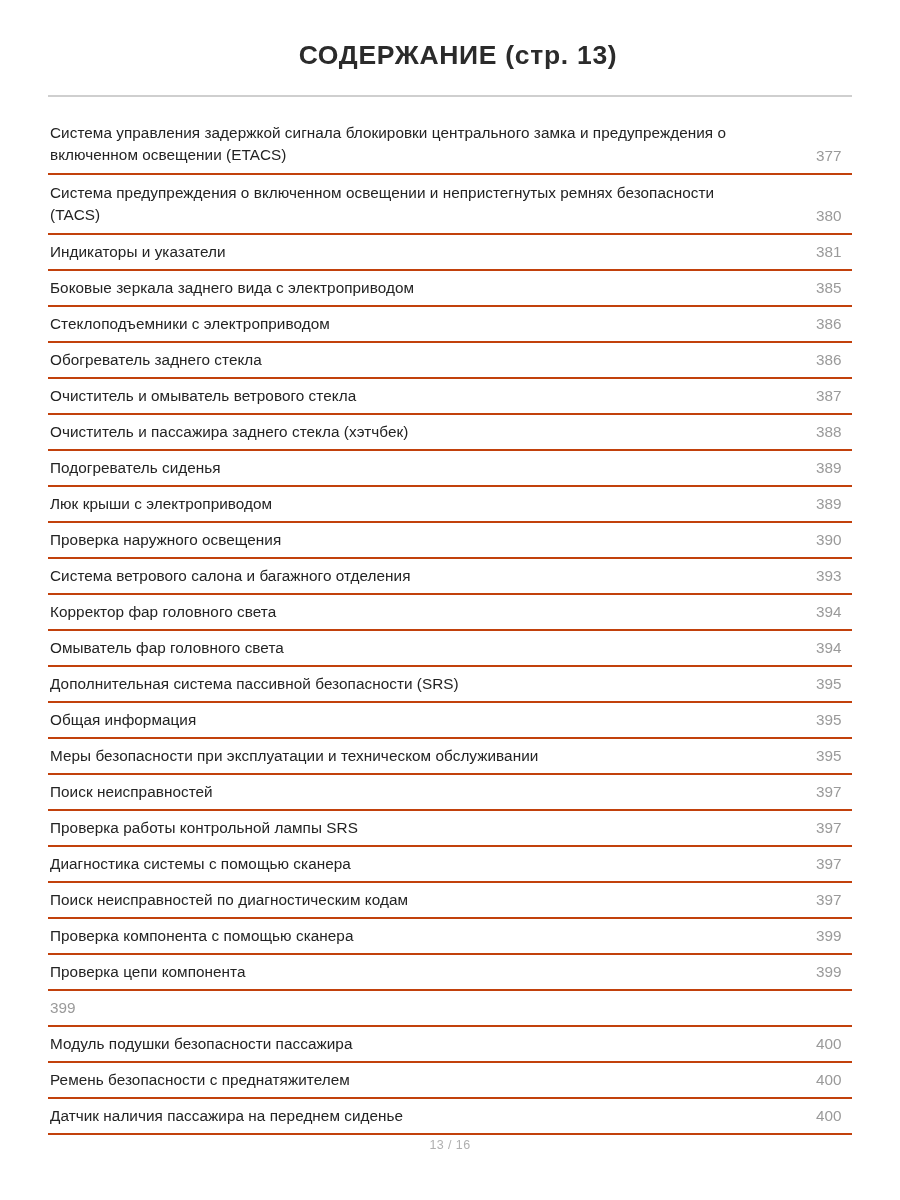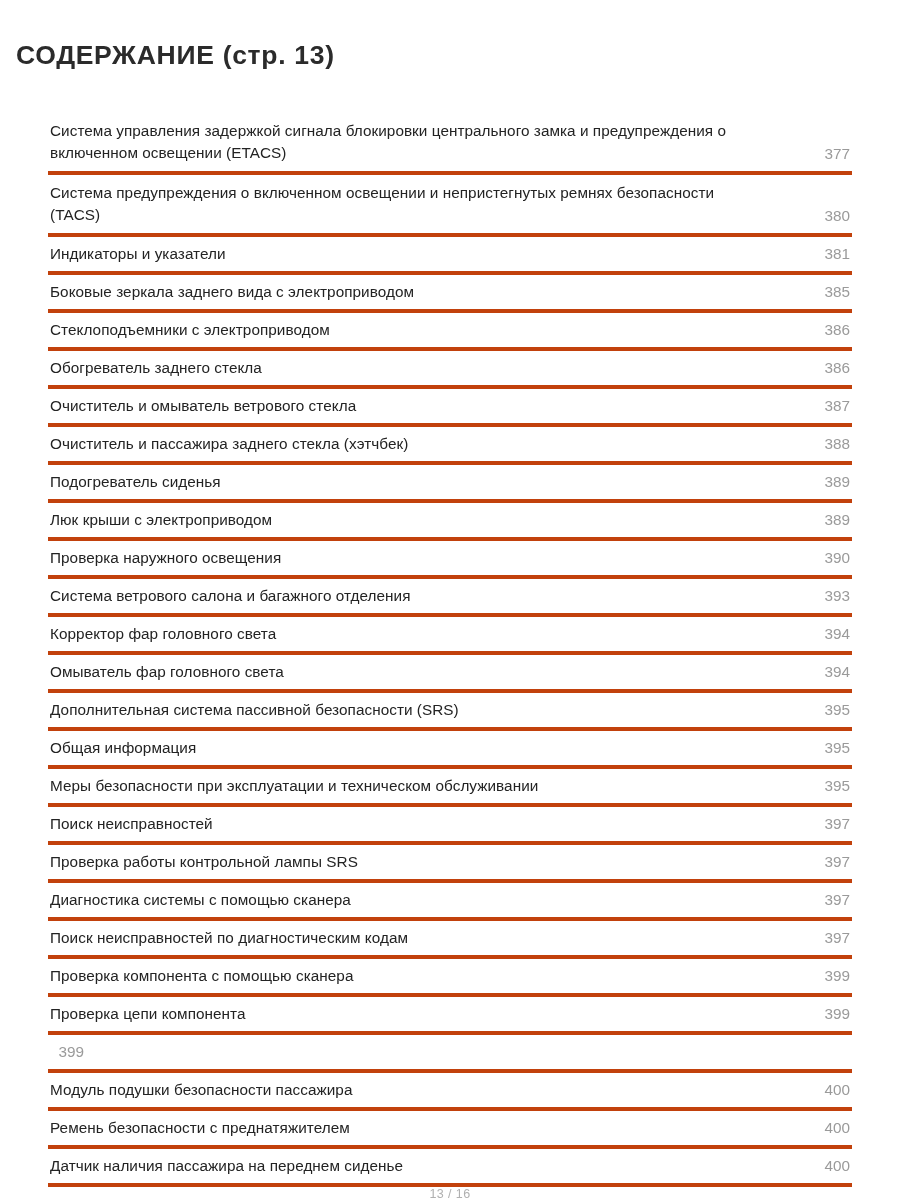--- a/index.html
+++ b/index.html
@@ -20,62 +20,62 @@
     position: relative;
     width: 900px;
     height: 1200px;
     box-sizing: border-box;
     display: flex;
     flex-direction: column;
   }
   .doc-title {
     margin: 0;
     padding: 38px 0 0 16px;
+    text-align: center;
     font-size: 26.5px;
     font-weight: bold;
     letter-spacing: 0.7px;
     color: #2b2b2b;
     line-height: 34px;
   }
   .title-rule {
     margin: 23px 48px 0 48px;
     height: 2px;
     background: #cfcfcf;
   }
   .toc {
     margin: 18px 48px 0 48px;
     display: flex;
     flex-direction: column;
   }
   .toc-row {
     display: flex;
     align-items: flex-end;
     justify-content: space-between;
-    border-bottom: 4px solid #c2410c;
+    border-bottom: 2px solid #c2410c;
     padding: 7px 2px 7px 2px;
     min-height: 20px;
     gap: 18px;
   }
   .toc-row.two-line .toc-label {
     line-height: 22px;
   }
   .toc-label {
     font-size: 15.3px;
     line-height: 20px;
     color: #232323;
     flex: 1 1 auto;
     max-width: 700px;
     letter-spacing: 0.05px;
   }
   .toc-page {
     font-size: 15.3px;
     line-height: 20px;
     color: #9a9a9a;
     flex: 0 0 auto;
-    text-align: right;
     min-width: 34px;
     white-space: nowrap;
   }
   .footer {
     margin-top: auto;
     padding-bottom: 48px;
     text-align: center;
     font-size: 12.5px;
     color: #b0b0b0;
     letter-spacing: 0.4px;

